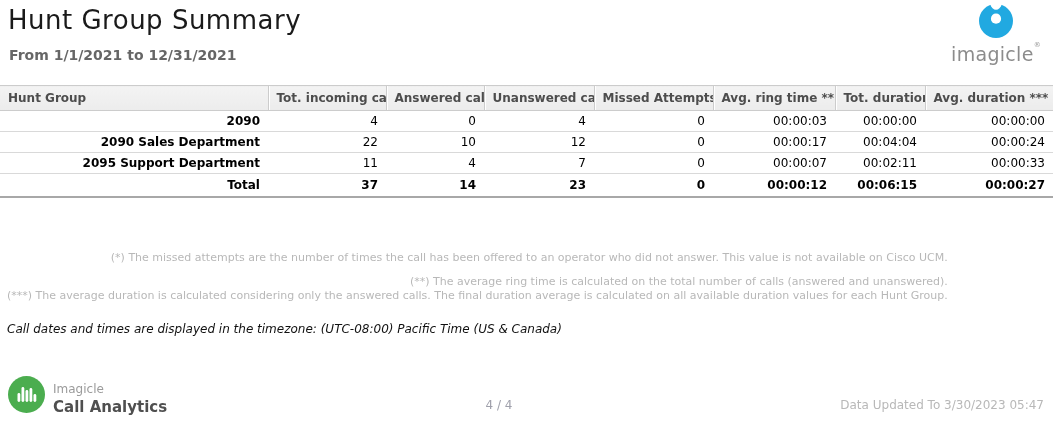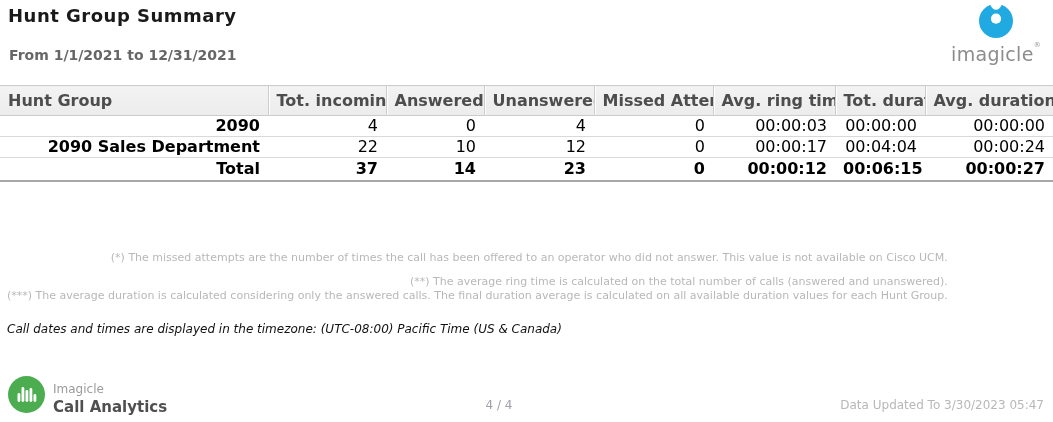--- a/index.html
+++ b/index.html
@@ -7,21 +7,21 @@
   body {
     width: 1053px; height: 422px;
     position: relative;
     font-family: "DejaVu Sans", "Liberation Sans", sans-serif;
     overflow: hidden;
   }
 
   
   .report-title {
     position: absolute; left: 8px; top: 5px;
-    font-size: 18px; color: #1a1a1a; font-weight: 700;
+    font-size: 26px; color: #1a1a1a; font-weight: 400;
     letter-spacing: 0.5px;
   }
   .report-subtitle {
     position: absolute; left: 9px; top: 47px;
     font-size: 14px; color: #666; font-weight: bold;
   }
   .brand-top-right {
     position: absolute; right: 12px; top: 4px;
     width: 90px; text-align: center;
   }
@@ -29,21 +29,21 @@
   .brand-top-right .word {
     font-size: 19px; font-weight: normal; color: #8c8c8c;
     letter-spacing: 0.3px; line-height: 20px; position: relative;
   }
   .brand-top-right .word sup { font-size: 7px; color: #9a9a9a; position: relative; top: -7px; }
 
   
   table.summary {
     position: absolute; left: 0; top: 85px;
     width: 1053px; border-collapse: collapse; table-layout: fixed;
-    font-size: 16px;
+    font-size: 12px;
     padding-left: 8px;
   }
   table.summary th {
     background: linear-gradient(#f3f3f3, #ececec);
     color: #4d4d4d; font-weight: bold; text-align: right;
     padding: 5px 8px; border-top: 1px solid #ccc; border-bottom: 1px solid #ccc;
     border-left: 1px solid #ccc; box-shadow: inset 1px 0 0 #fff;
     white-space: nowrap; overflow: hidden;
   }
   table.summary th:first-child { text-align: left; border-left: none; box-shadow: none; }
@@ -135,20 +135,30 @@
     <tr>
       <td>2090 Sales Department</td>
       <td>22</td>
       <td>10</td>
       <td>12</td>
       <td>0</td>
       <td>00:00:17</td>
       <td>00:04:04</td>
       <td>00:00:24</td>
     </tr>
+    <tr>
+      <td>2095 Support Department</td>
+      <td>11</td>
+      <td>4</td>
+      <td>7</td>
+      <td>0</td>
+      <td>00:00:07</td>
+      <td>00:02:11</td>
+      <td>00:00:33</td>
+    </tr>
     <tr class="total-row">
       <td>Total</td>
       <td>37</td>
       <td>14</td>
       <td>23</td>
       <td>0</td>
       <td>00:00:12</td>
       <td>00:06:15</td>
       <td>00:00:27</td>
     </tr>

